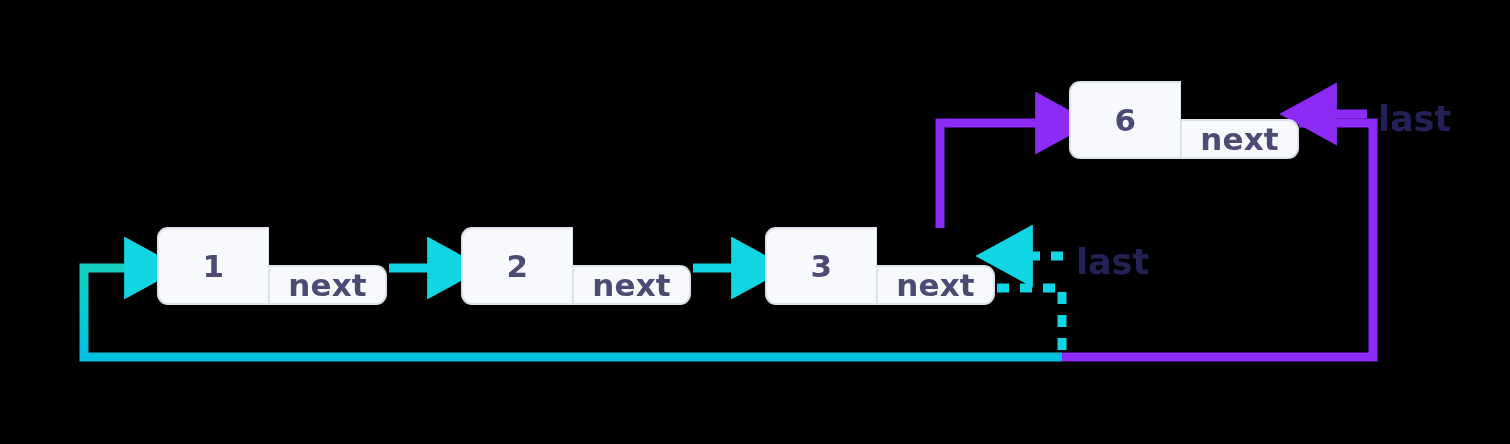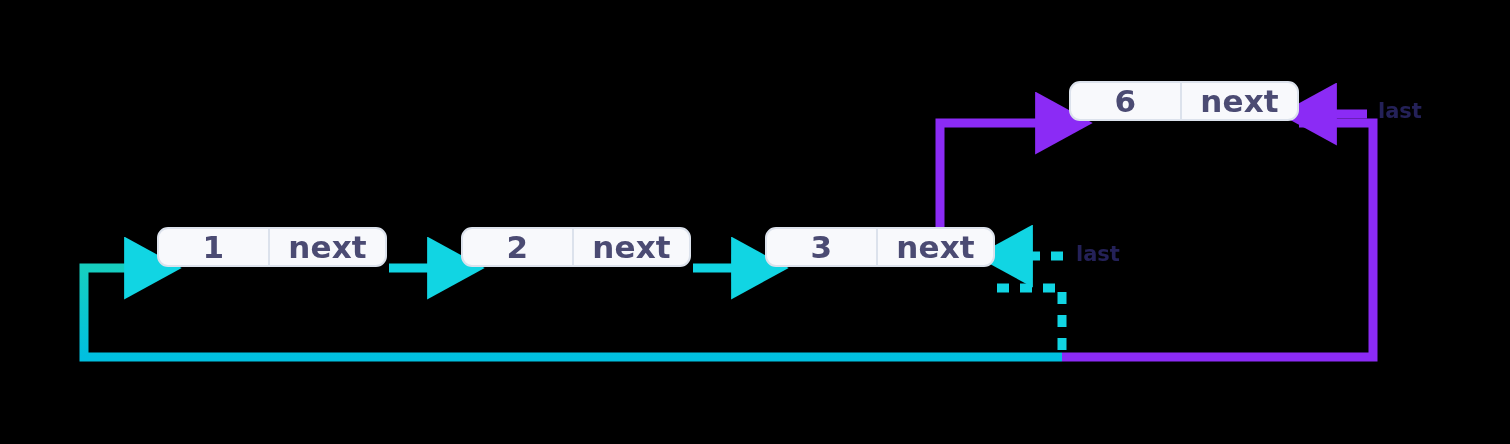--- a/index.html
+++ b/index.html
@@ -42,25 +42,26 @@
   }
   .cell-value {
     width: 112px;
     border-radius: 11px 0 0 11px;
     border-right-width: 1px;
   }
   .cell-next {
     width: 118px;
     border-radius: 0 11px 11px 0;
     border-left-width: 1px;
+    margin-top: 38px;
   }
   .edge-label {
     position: absolute;
     color: #242158;
-    font-size: 21px;
+    font-size: 35px;
     font-weight: 600;
     white-space: nowrap;
   }
 </style>
 </head>
 <body>
 
 <div id="stage">
 
   <svg id="edges" viewBox="0 0 1510 444" xmlns="http://www.w3.org/2000/svg">

